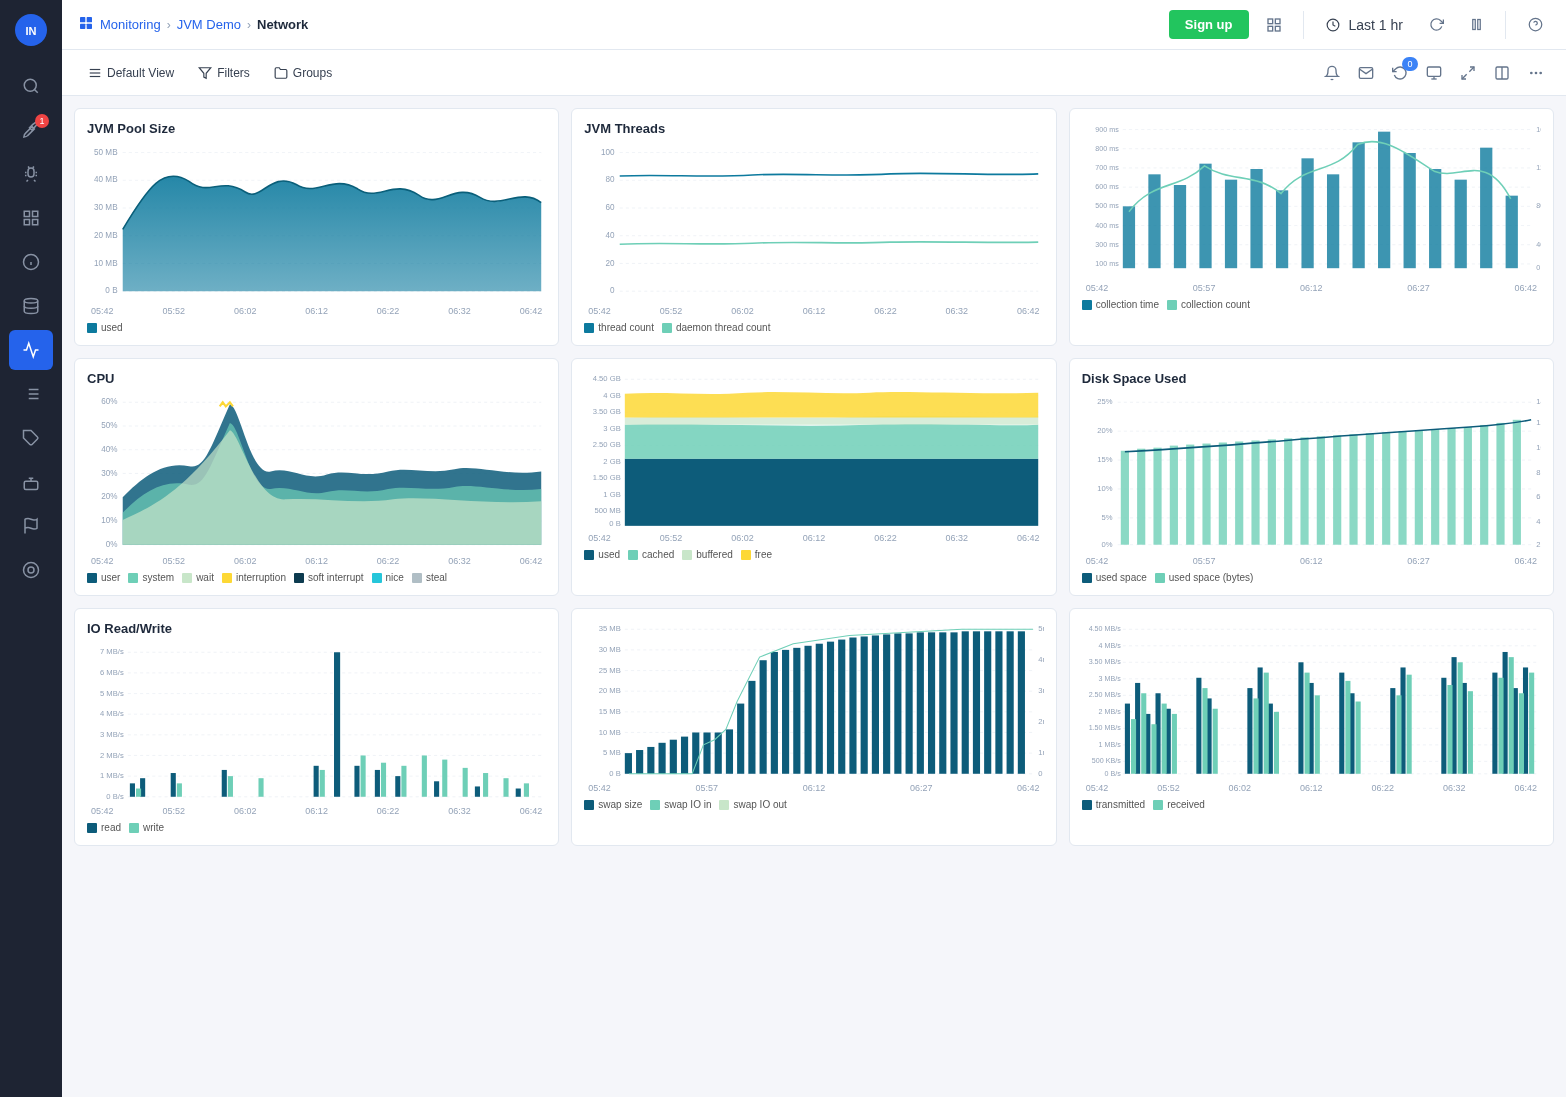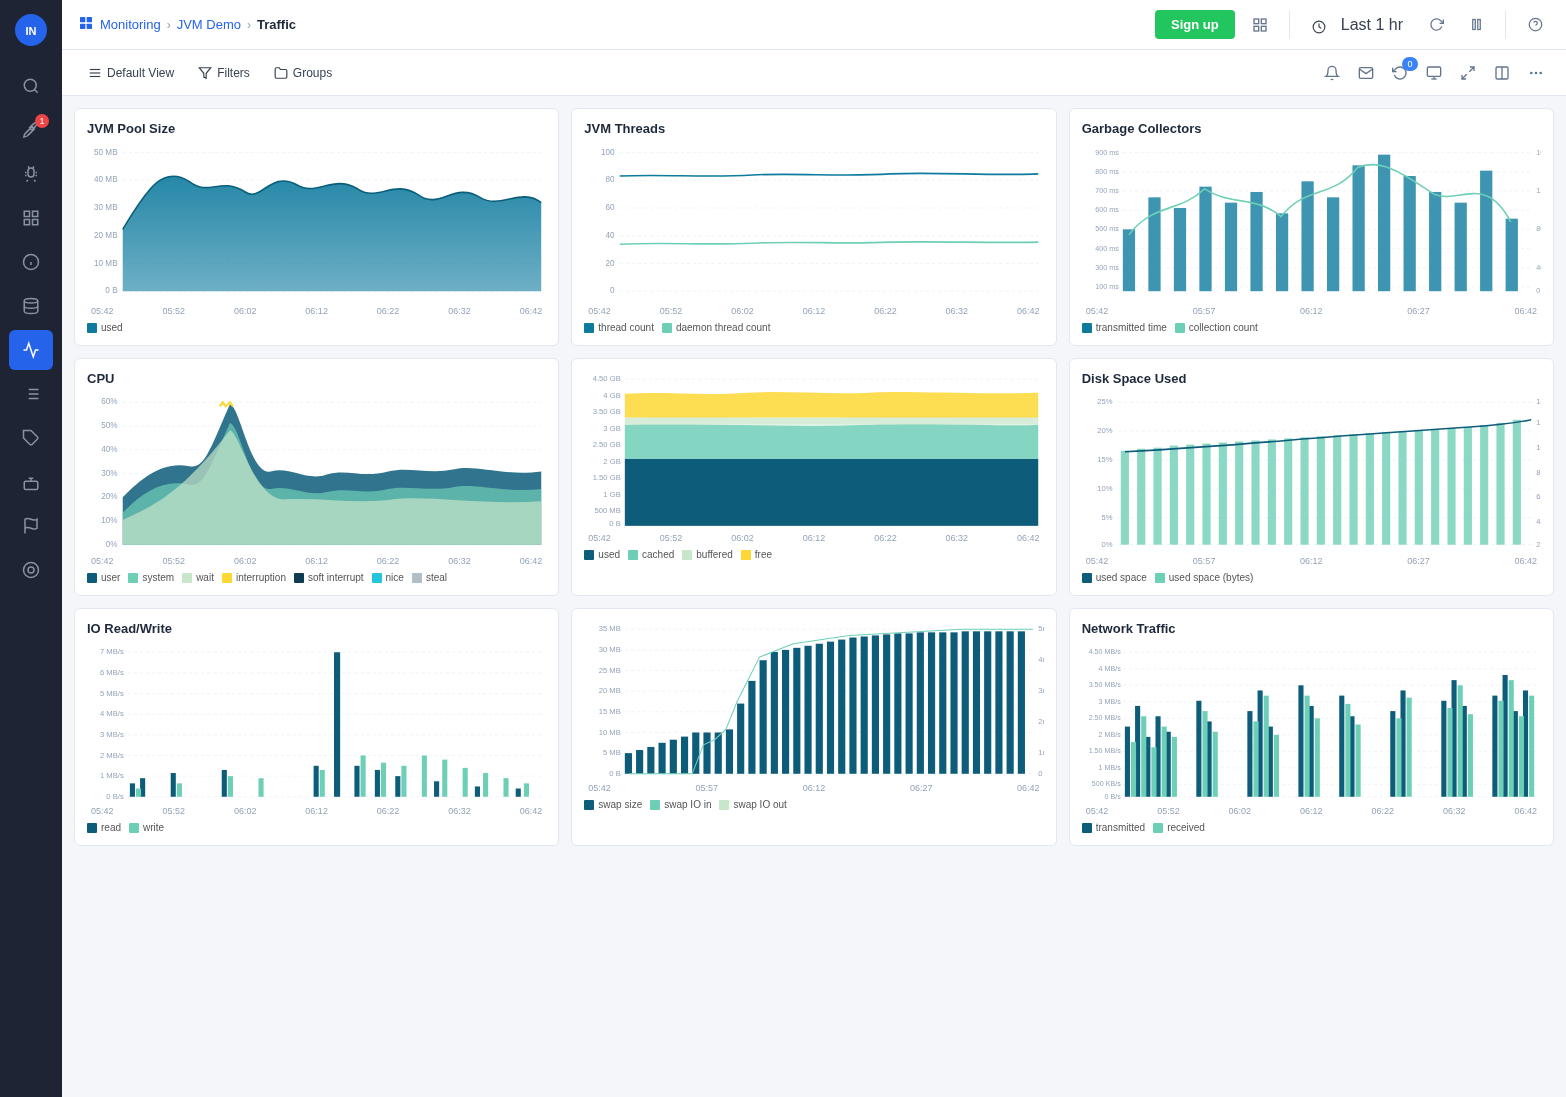--- a/index.html
+++ b/index.html
@@ -72,22 +72,22 @@
       font-weight: 600; cursor: pointer;
     }
     .topbar-sep { width: 1px; height: 28px; background: #e2e8f0; margin: 0 4px; }
     .topbar-icon-btn {
       width: 30px; height: 30px;
       display: flex; align-items: center; justify-content: center;
       border-radius: 4px; cursor: pointer; color: #64748b;
       font-size: 15px;
     }
     .time-btn {
-      display: flex; align-items: flex-end; gap: 15px;
-      color: #374151; font-size: 16px; font-weight: 500;
+      display: flex; align-items: center; gap: 9px;
+      color: #374151; font-size: 14px; font-weight: 500;
       cursor: pointer; padding: 4px 8px; border-radius: 4px;
     }
 
     
     .toolbar {
       background: #fff;
       border-bottom: 1px solid #e2e8f0;
       height: 46px;
       display: flex;
       align-items: center;
@@ -263,21 +263,21 @@
             <rect x="3" y="3" width="8" height="8" rx="1"></rect>
             <rect x="13" y="3" width="8" height="8" rx="1"></rect>
             <rect x="3" y="13" width="8" height="8" rx="1"></rect>
             <rect x="13" y="13" width="8" height="8" rx="1"></rect>
           </svg>
       </span>
       <span class="breadcrumb-link">Monitoring</span>
       <span class="breadcrumb-sep">›</span>
       <span class="breadcrumb-link">JVM Demo</span>
       <span class="breadcrumb-sep">›</span>
-      <span class="breadcrumb-current">Traffic</span>
+      <span class="breadcrumb-current">Network</span>
     </div>
     <div class="topbar-actions">
       <button class="btn-signup">Sign up</button>
       <div class="topbar-icon-btn">
         <svg width="16" height="16" viewBox="0 0 24 24" fill="none" stroke="currentColor" stroke-width="2">
             <rect x="3" y="3" width="7" height="7"></rect>
             <rect x="14" y="3" width="7" height="7"></rect>
             <rect x="3" y="14" width="7" height="7"></rect>
             <rect x="14" y="14" width="7" height="7"></rect>
           </svg>
@@ -469,21 +469,20 @@
             <span>thread count</span>
           </div>
           <div class="legend-item">
             <div class="legend-dot" style="background:#6ecfb7;"></div>
             <span>daemon thread count</span>
           </div>
         </div>
       </div>
 
       <div class="panel">
-        <div class="panel-title">Garbage Collectors</div>
         <div class="chart-area">
           <svg viewBox="0 0 450 150" preserveAspectRatio="none">
             <text x="36" y="10" font-size="7" fill="#94a3b8" text-anchor="end">900 ms</text>
             <text x="36" y="28" font-size="7" fill="#94a3b8" text-anchor="end">800 ms</text>
             <text x="36" y="46" font-size="7" fill="#94a3b8" text-anchor="end">700 ms</text>
             <text x="36" y="64" font-size="7" fill="#94a3b8" text-anchor="end">600 ms</text>
             <text x="36" y="82" font-size="7" fill="#94a3b8" text-anchor="end">500 ms</text>
             <text x="36" y="100" font-size="7" fill="#94a3b8" text-anchor="end">400 ms</text>
             <text x="36" y="118" font-size="7" fill="#94a3b8" text-anchor="end">300 ms</text>
             <text x="36" y="136" font-size="7" fill="#94a3b8" text-anchor="end">100 ms</text>
@@ -526,21 +525,21 @@
         <div class="x-axis-labels">
           <span>05:42</span>
             <span>05:57</span>
             <span>06:12</span>
             <span>06:27</span>
             <span>06:42</span>
         </div>
         <div class="legend">
           <div class="legend-item">
             <div class="legend-dot" style="background:#0d7a9e;"></div>
-            <span>transmitted time</span>
+            <span>collection time</span>
           </div>
           <div class="legend-item">
             <div class="legend-dot" style="background:#6ecfb7;"></div>
             <span>collection count</span>
           </div>
         </div>
       </div>
 
       <div class="panel">
         <div class="panel-title">CPU</div>
@@ -907,21 +906,20 @@
             <span>swap IO in</span>
           </div>
           <div class="legend-item">
             <div class="legend-dot" style="background:#c8e6c9;"></div>
             <span>swap IO out</span>
           </div>
         </div>
       </div>
 
       <div class="panel">
-        <div class="panel-title">Network Traffic</div>
         <div class="chart-area">
           <svg viewBox="0 0 450 155" preserveAspectRatio="none">
             <text x="38" y="10" font-size="7" fill="#94a3b8" text-anchor="end">4.50 MB/s</text>
             <text x="38" y="26" font-size="7" fill="#94a3b8" text-anchor="end">4 MB/s</text>
             <text x="38" y="42" font-size="7" fill="#94a3b8" text-anchor="end">3.50 MB/s</text>
             <text x="38" y="58" font-size="7" fill="#94a3b8" text-anchor="end">3 MB/s</text>
             <text x="38" y="74" font-size="7" fill="#94a3b8" text-anchor="end">2.50 MB/s</text>
             <text x="38" y="90" font-size="7" fill="#94a3b8" text-anchor="end">2 MB/s</text>
             <text x="38" y="106" font-size="7" fill="#94a3b8" text-anchor="end">1.50 MB/s</text>
             <text x="38" y="122" font-size="7" fill="#94a3b8" text-anchor="end">1 MB/s</text>

